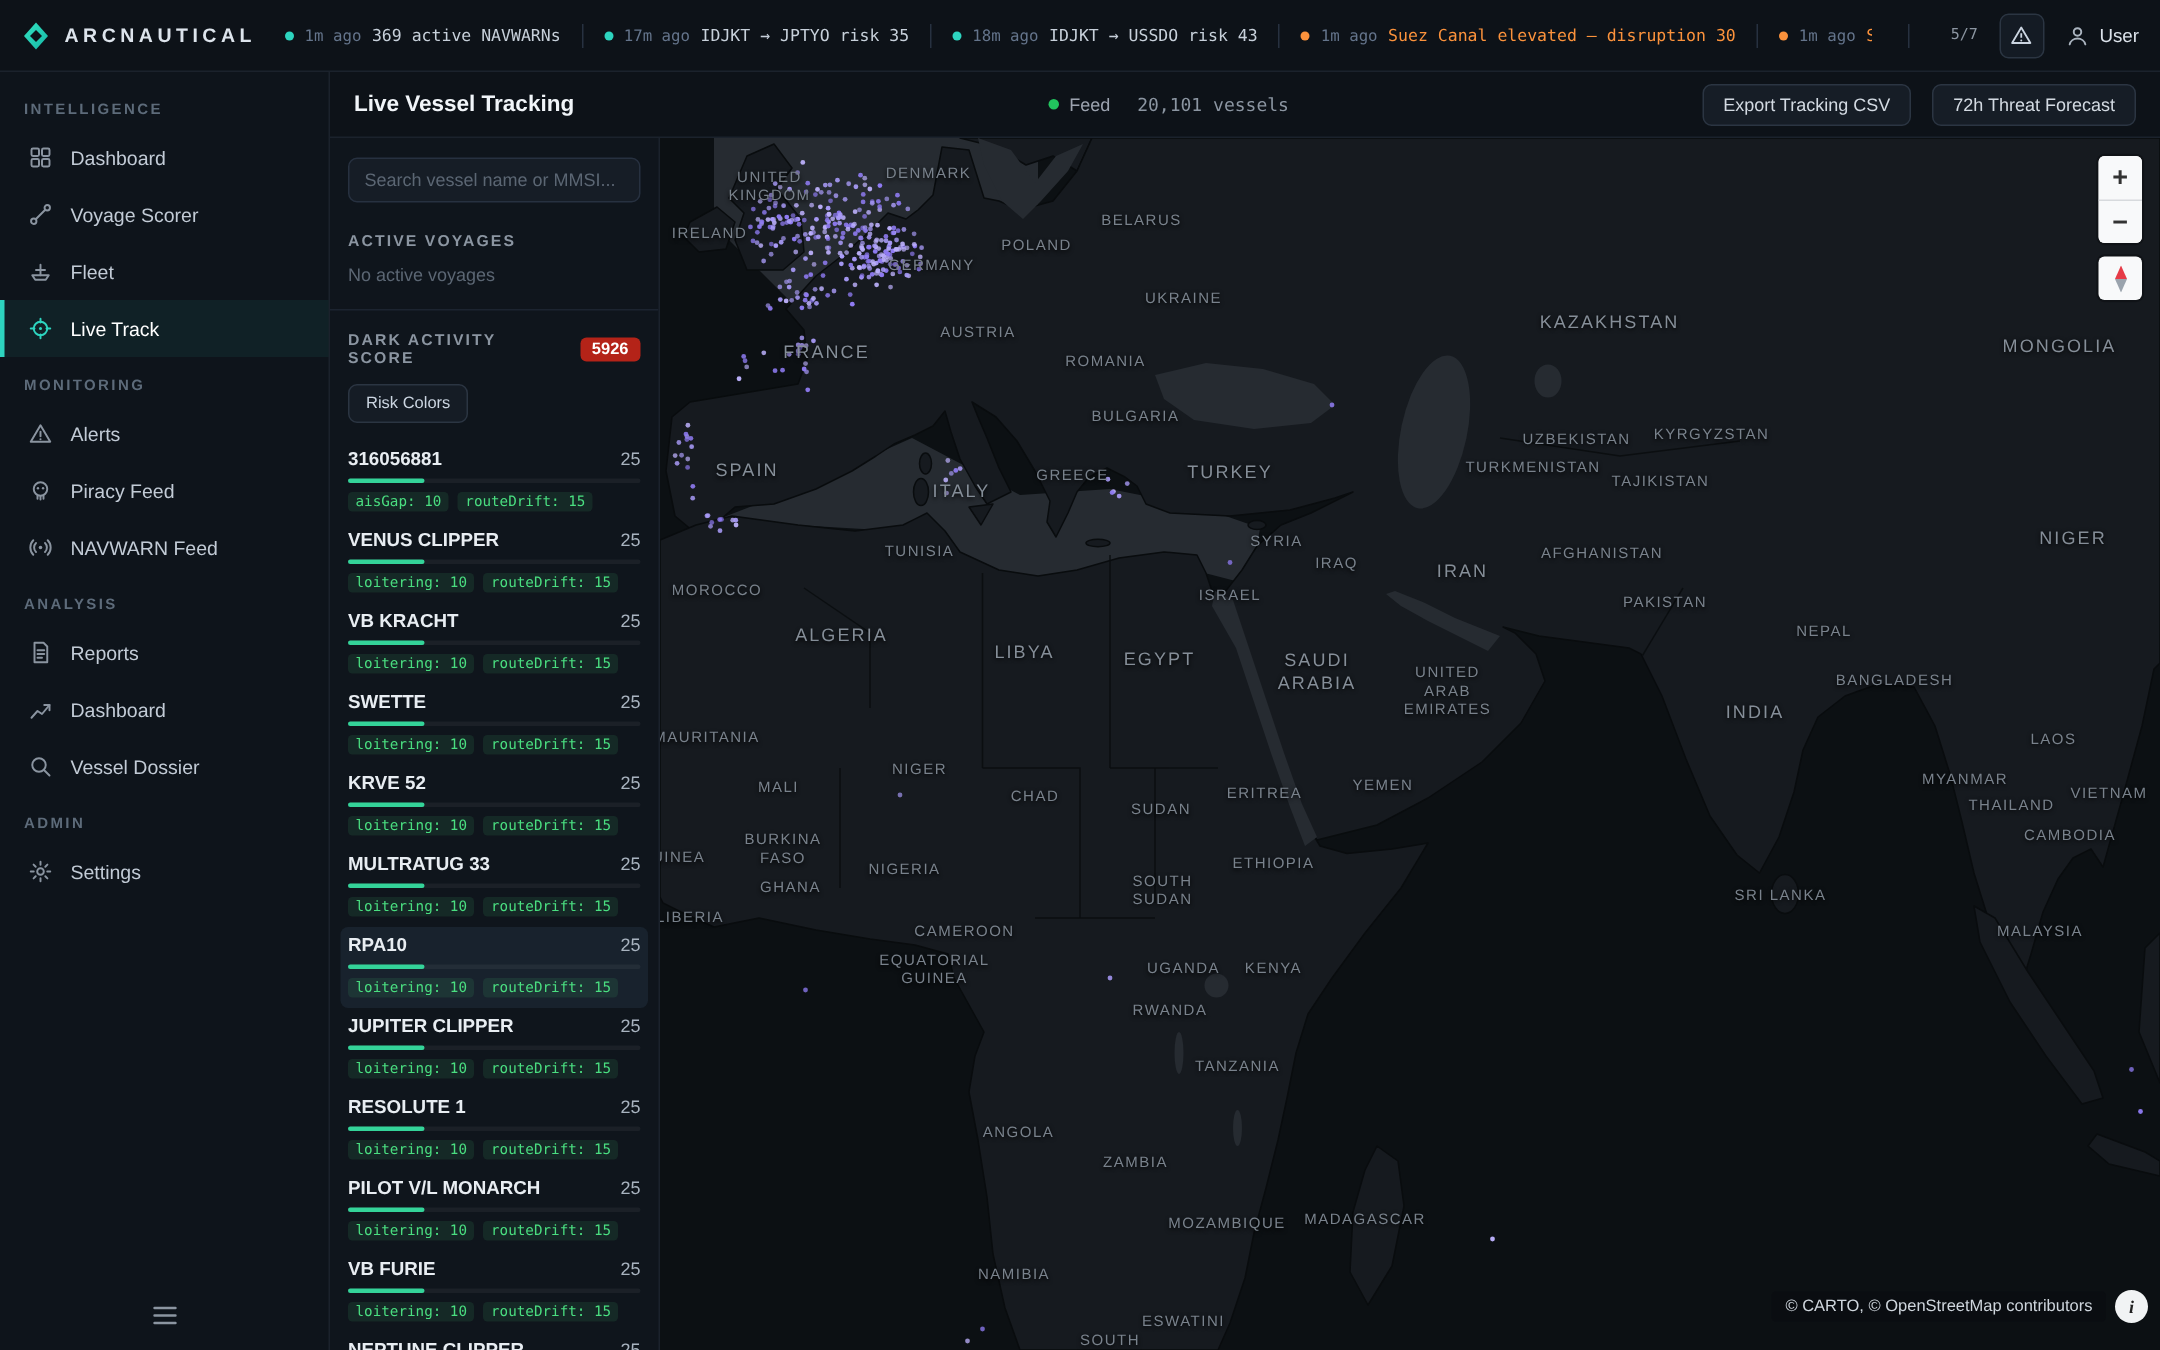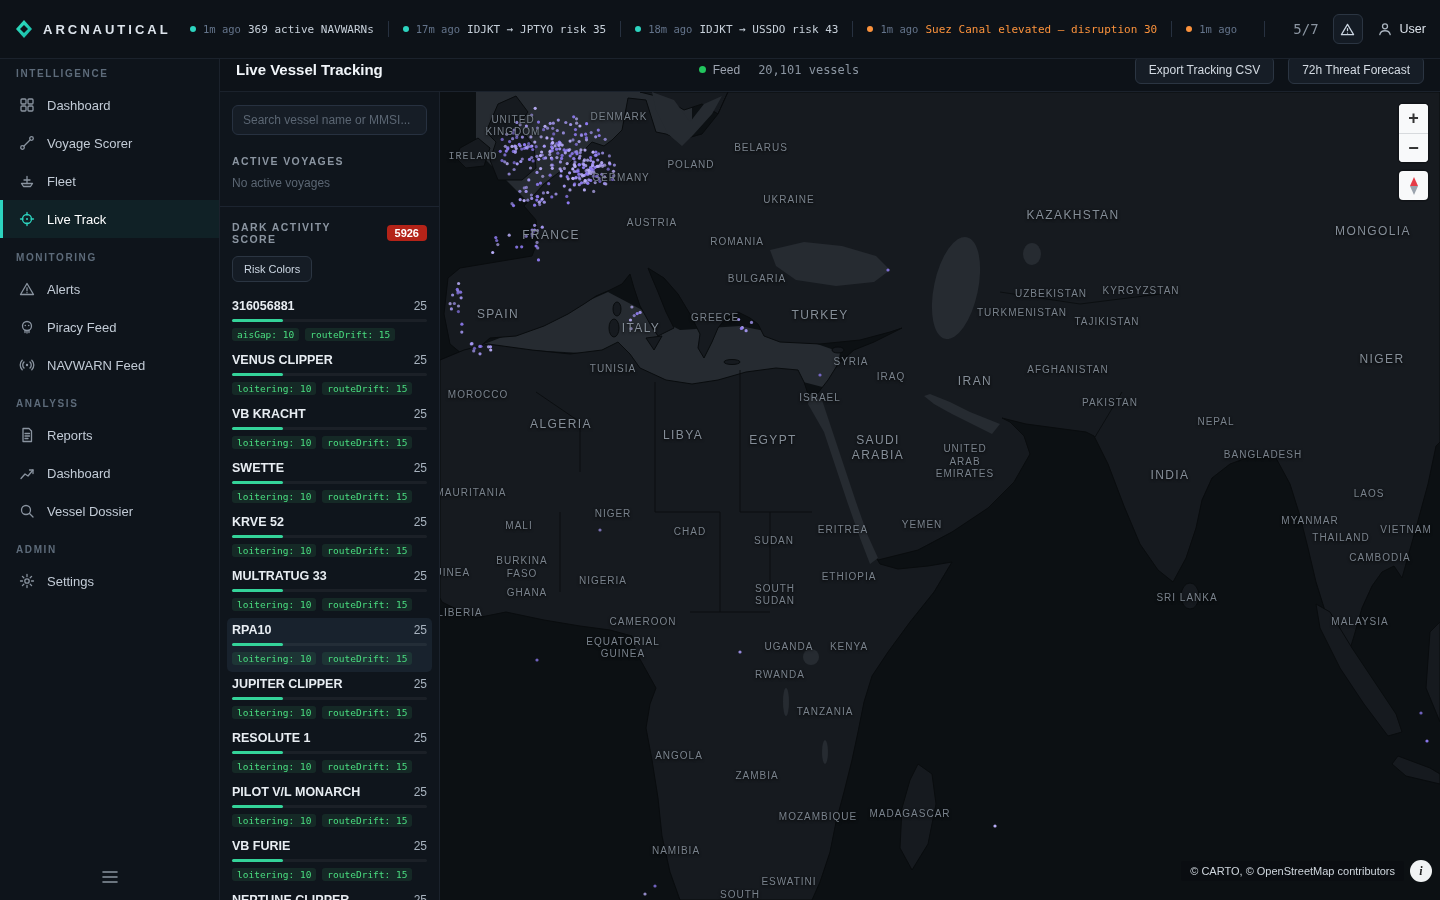--- a/index.html
+++ b/index.html
@@ -1,33 +1,33 @@
 <!DOCTYPE html>
 <html><head>
 <meta charset="utf-8">
 <style>
   * { box-sizing: border-box; margin: 0; padding: 0; }
   html,body { width:1440px; height:900px; overflow:hidden; background:#0b0f13;
     font-family:"Liberation Sans","DejaVu Sans",sans-serif; color:#e5e7eb; }
 
   
-  .topbar { position:fixed; top:0; left:0; width:1440px; height:59px; background:#0d1218;
+  .topbar { position:fixed; top:0; left:0; width:1440px; height:48px; background:#0d1218;
     border-bottom:1px solid #1b222c; display:flex; align-items:center; padding:0 14px; z-index:60; }
   .brand { display:flex; align-items:center; gap:9px; min-width:176px; }
   .brand-name { font-size:13px; font-weight:bold; letter-spacing:3px; color:#dde4ec; }
   .ticker { display:flex; align-items:center; flex:1; overflow:hidden; height:48px; }
   .tick { display:flex; align-items:center; gap:7px; white-space:nowrap; }
   .tdot { width:6px; height:6px; border-radius:50%; background:#2dd4bf; flex:none; }
   .tdot.warn { background:#fb923c; }
   .ttime { color:#64748b; font-size:10.5px; font-family:"DejaVu Sans Mono",monospace; }
   .ttext { color:#c7d0da; font-size:11px; font-family:"DejaVu Sans Mono",monospace; }
   .ttext.warn { color:#fb923c; }
   .tdiv { width:1px; height:16px; background:#273140; margin:0 14px; flex:none; }
   .topbar-right { display:flex; align-items:center; gap:14px; margin-left:auto; padding-left:10px; }
-  .pager { color:#8b95a1; font-size:14px; font-family:"DejaVu Sans Mono",monospace; }
+  .pager { color:#8b95a1; font-size:10px; font-family:"DejaVu Sans Mono",monospace; }
   .warnbtn { width:30px; height:30px; border-radius:6px; border:1px solid #2b3542; background:#141b24;
     color:#cbd5e1; display:flex; align-items:center; justify-content:center; cursor:pointer; }
   .userbox { display:flex; align-items:center; gap:7px; color:#dbe2ea; font-size:12.5px; cursor:pointer; }
 
   
   .sidebar { position:fixed; top:48px; left:0; width:220px; bottom:0; background:#0e141b;
     border-right:1px solid #1b222c; display:flex; flex-direction:column; padding-top:6px; }
   .seclabel { font-size:10px; letter-spacing:1.6px; color:#5d6b7a; padding:14px 16px 7px; font-weight:bold; }
   .navitem { display:flex; align-items:center; gap:12px; height:38px; padding:0 16px; color:#c2cbd6;
     font-size:13px; cursor:pointer; border-left:3px solid transparent; }
@@ -861,21 +861,21 @@
         <circle cx="205.0" cy="802.0" r="1.6" fill="#bcb0fb" opacity="0.77"></circle>
         <circle cx="380.0" cy="283.0" r="1.6" fill="#8f7bf2" opacity="0.75"></circle>
         <circle cx="448.0" cy="178.0" r="1.6" fill="#8f7bf2" opacity="0.85"></circle>
         <circle cx="160.0" cy="438.0" r="1.6" fill="#a99bf8" opacity="0.67"></circle>
         <circle cx="300.0" cy="560.0" r="1.6" fill="#a99bf8" opacity="0.86"></circle>
       </g>
   </svg>
   <div class="maplabels">
       <div class="mlabel s1" style="left: 7.3%; top: 4.2%;">UNITED
 KINGDOM</div>
-      <div class="mlabel s1" style="left: 3.3%; top: 8%; font-family: Liberation Mono, monospace;">IRELAND</div>
+      <div class="mlabel s1" style="left: 3.3%; top: 8%;">IRELAND</div>
       <div class="mlabel s1" style="left: 17.9%; top: 3.1%;">DENMARK</div>
       <div class="mlabel s1" style="left: 18.1%; top: 10.6%;">GERMANY</div>
       <div class="mlabel s1" style="left: 25.1%; top: 9%;">POLAND</div>
       <div class="mlabel s1" style="left: 32.1%; top: 6.9%;">BELARUS</div>
       <div class="mlabel s1" style="left: 34.9%; top: 13.4%;">UKRAINE</div>
       <div class="mlabel s1" style="left: 21.2%; top: 16.2%;">AUSTRIA</div>
       <div class="mlabel s2" style="left: 11.1%; top: 17.7%;">FRANCE</div>
       <div class="mlabel s1" style="left: 29.7%; top: 18.6%;">ROMANIA</div>
       <div class="mlabel s2" style="left: 20.1%; top: 23.3%; margin-top: 48px;">ITALY</div>
       <div class="mlabel s1" style="left: 30.2%; top: 23.1%; padding-left: 30px;">BULGARIA</div>

